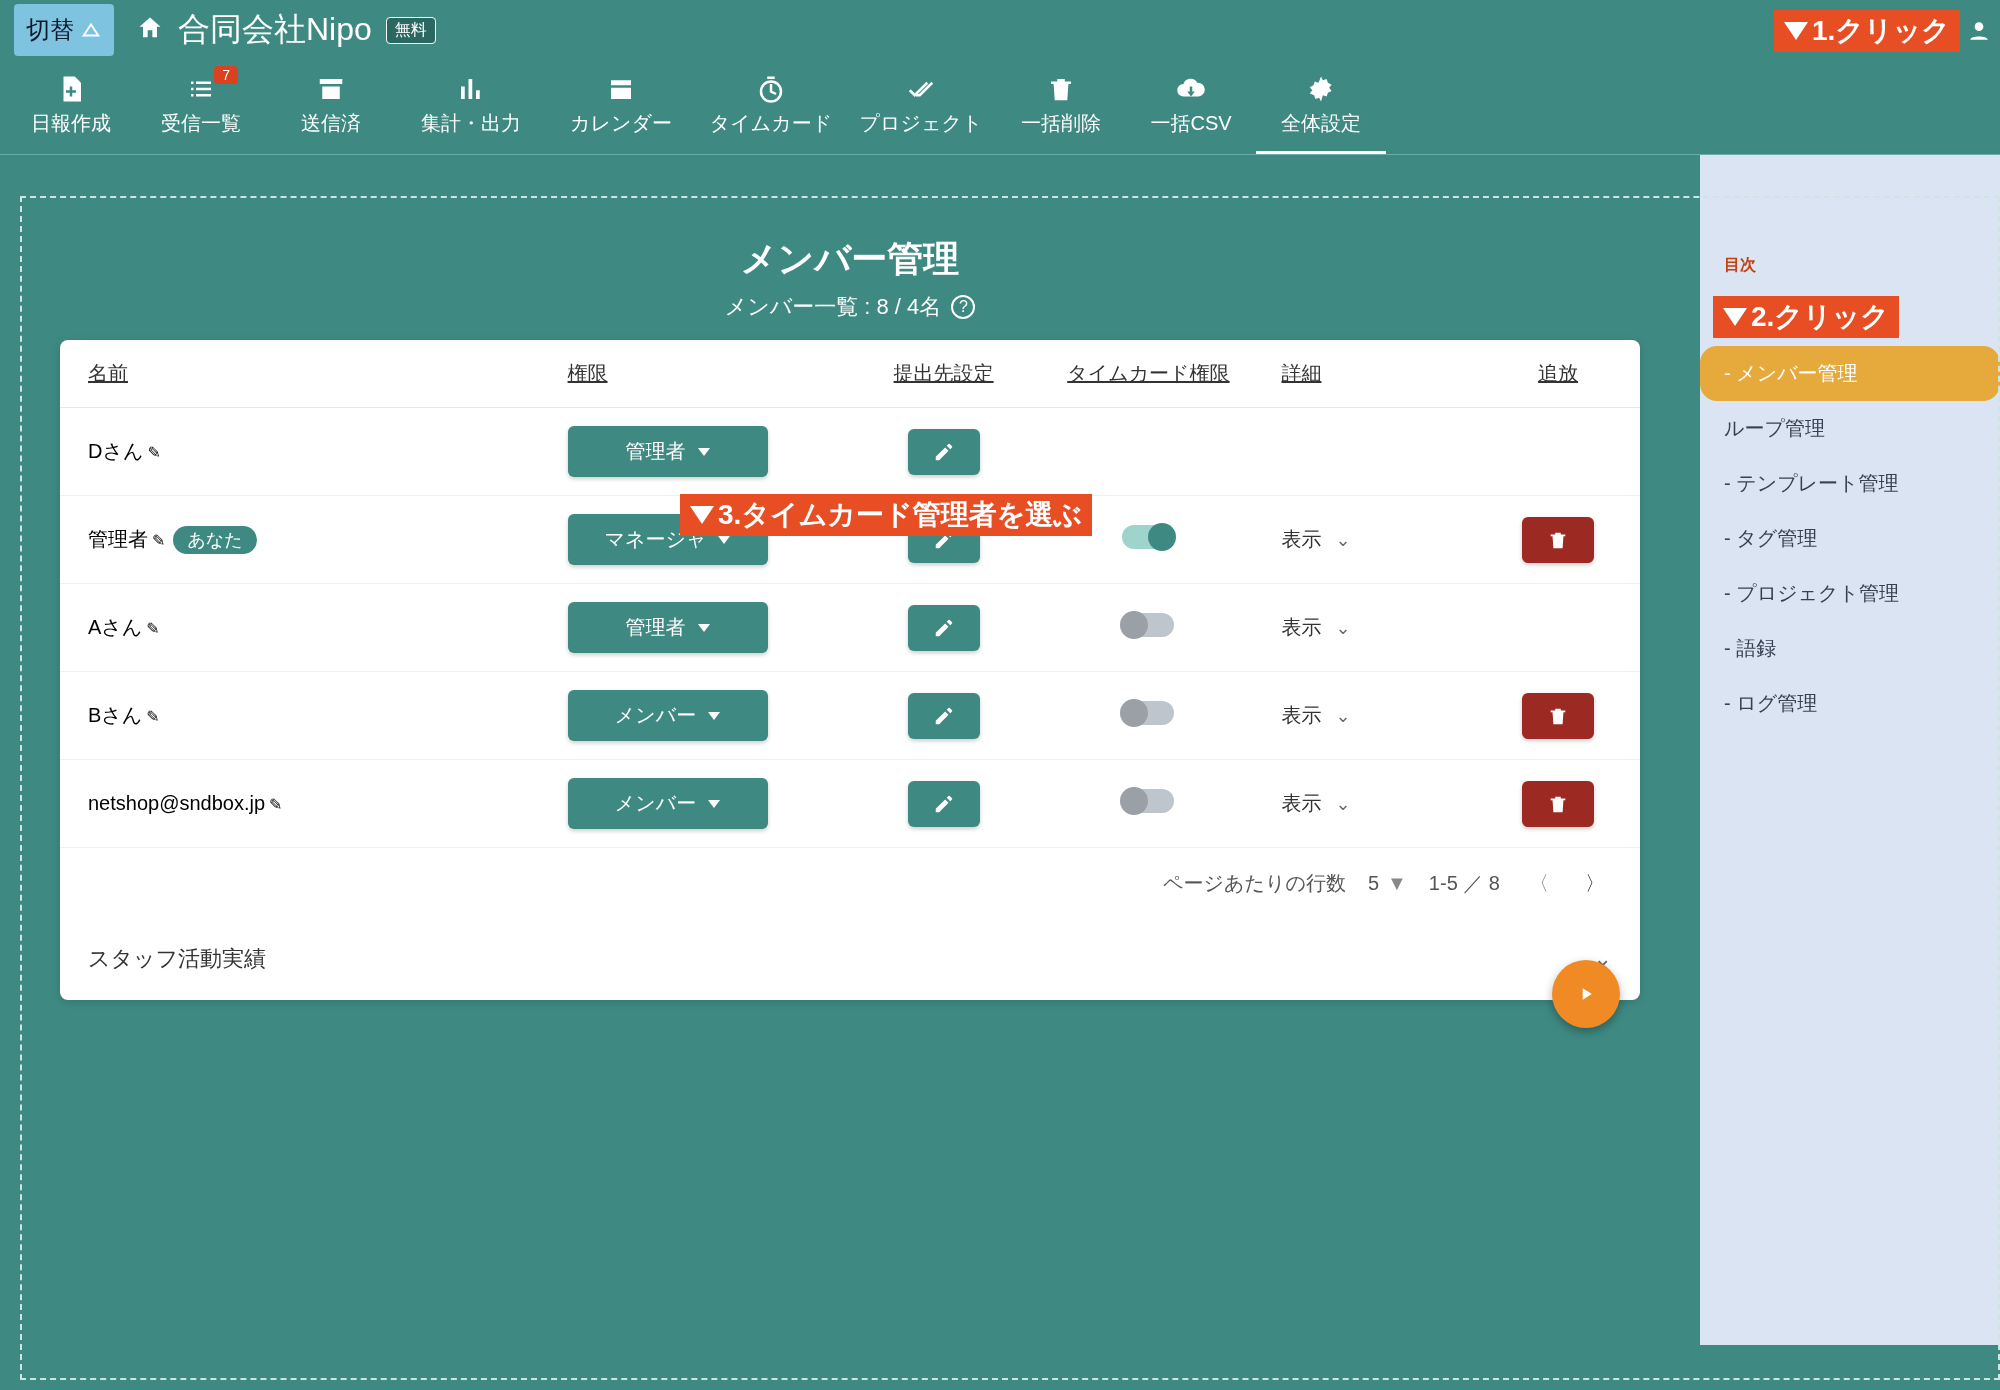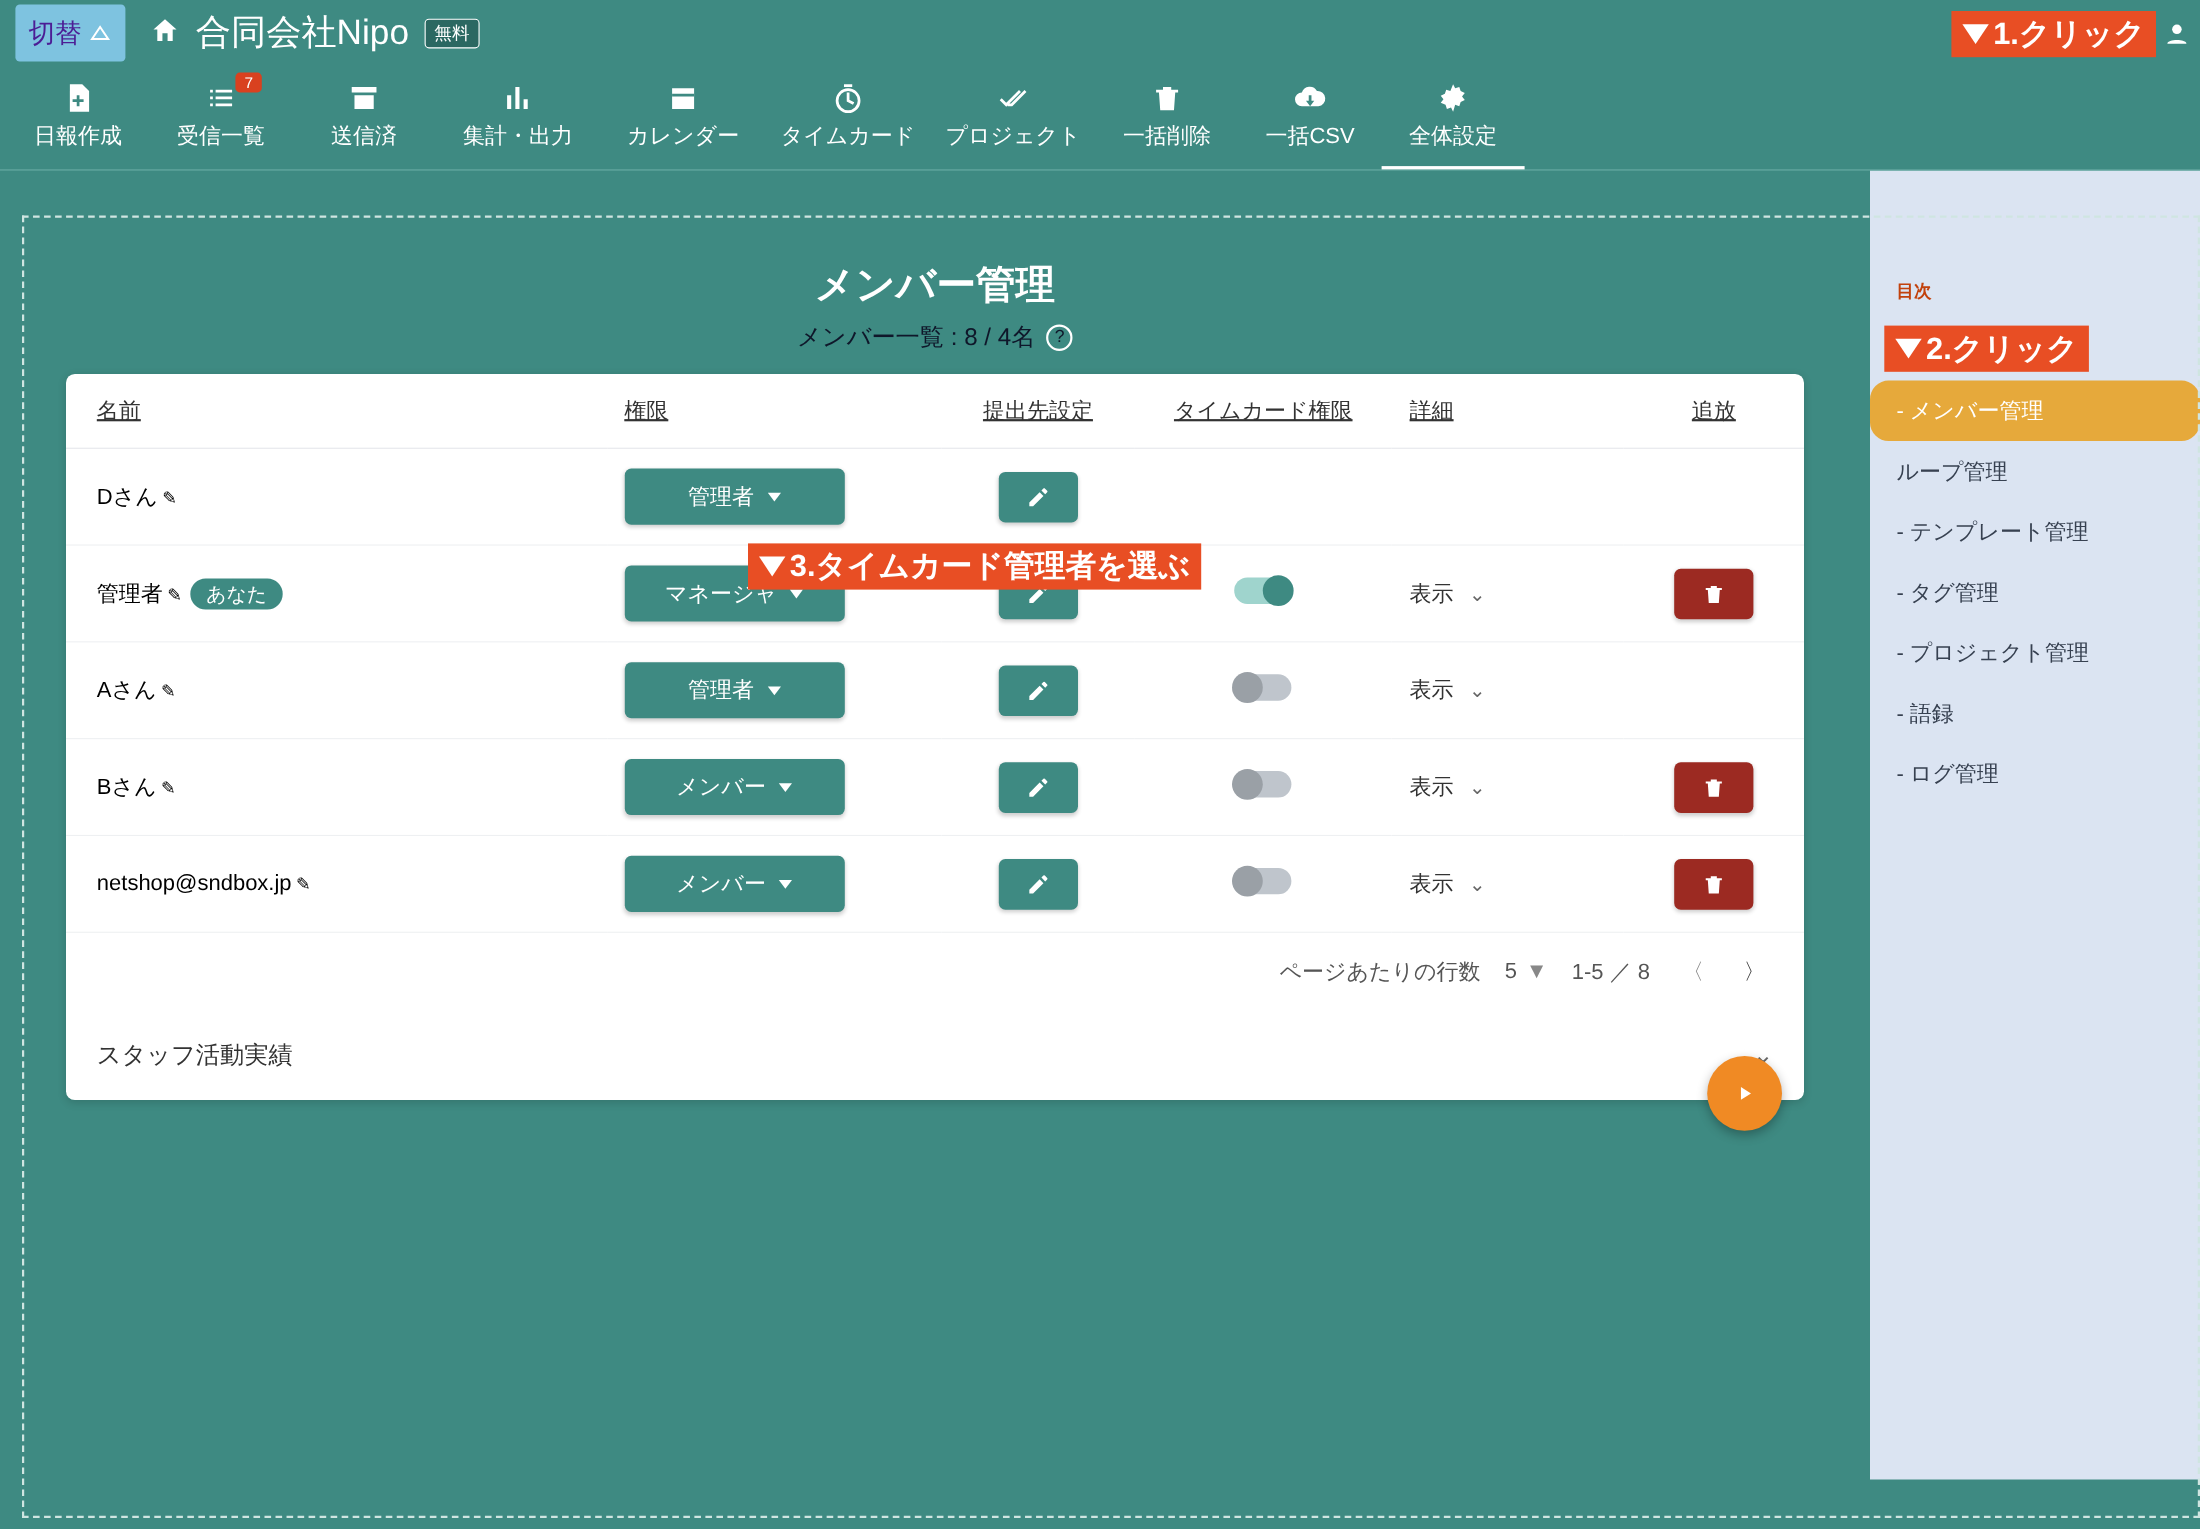--- a/index.html
+++ b/index.html
@@ -1,20 +1,20 @@
 <!DOCTYPE html>
 <html><head>
 <meta charset="utf-8">
 <style>
 * { margin:0; padding:0; box-sizing:border-box; font-family:"Hiragino Sans","Meiryo",sans-serif; }
 body { background:#3e8a82; width:2000px; height:1390px; overflow:hidden; position:relative; transform-origin:top left; }
 
 
 .topbar { height:60px; display:flex; align-items:center; padding:0 14px; color:#fff; }
-.switch-btn { background:#7ec3e0; color:#4c1d95; border-radius:4px; padding:10px 12px; font-size:24px; display:flex; align-items:center; gap:6px; cursor:pointer; }
+.switch-btn { background:#7ec3e0; color:#0f172a; border-radius:4px; padding:10px 12px; font-size:24px; display:flex; align-items:center; gap:6px; cursor:pointer; }
 .switch-btn svg { width:22px; height:22px; }
 .home-icon { margin-left:22px; }
 .org-name { font-size:32px; margin-left:14px; }
 .free-badge { background:#2b6862; border:1px solid #fff; border-radius:4px; font-size:16px; padding:2px 8px; margin-left:14px; }
 .annotation { background:#e84e24; color:#fff; font-size:28px; font-weight:bold; padding:2px 10px; display:inline-flex; align-items:center; position:absolute; z-index:50; }
 .annotation .tri { width:0; height:0; border-left:12px solid transparent; border-right:12px solid transparent; border-top:18px solid #fff; margin-right:4px; }
 .avatar-icon { position:absolute; right:8px; top:18px; color:#fff; }
 
 
 .navtabs { display:flex; padding:4px 6px 0 6px; color:#fff; border-bottom:1px solid #6aada6; position:relative; }
@@ -28,21 +28,21 @@
 
 .content-wrap { display:flex; height:calc(100% - 200px); }
 .main { flex:1; padding:60px 20px 20px 20px; position:relative; }
 .side-toc { width:300px; background:#dbe4f2; padding:100px 0 0 0; }
 .side-toc h3 { color:#c2410c; font-size:16px; padding:0 24px 20px 24px; font-weight:bold; }
 .toc-item { padding:14px 24px; color:#374151; font-size:20px; cursor:pointer; }
 .toc-item.active { background:#e6a93b; color:#fff;border-radius:17px; }
 
 
 .page-title { color:#fff; text-align:center; font-size:36px; font-weight:bold; margin-top:20px;}
-.page-sub { color:#0f172a; text-align:center; font-size:22px; margin:8px 0 18px 0; display:flex; justify-content:center; align-items:center; gap:10px;}
+.page-sub { color:#ffffff; text-align:center; font-size:22px; margin:8px 0 18px 0; display:flex; justify-content:center; align-items:center; gap:10px;}
 .help-circ { width:24px;height:24px;border:2px solid #fff;border-radius:50%;display:inline-flex;align-items:center;justify-content:center;font-size:16px;}
 .card { background:#fff; border-radius:8px; margin:0 40px; box-shadow:0 2px 8px rgba(0,0,0,.15); padding:0; overflow:hidden; }
 table { width:100%; border-collapse:collapse; }
 th { text-align:left; font-weight:normal; color:#333; font-size:20px; padding:20px 16px; border-bottom:1px solid #e5e7eb;text-decoration:underline; }
 td { padding:18px 16px; border-bottom:1px solid #eef0f2; font-size:20px; vertical-align:middle; }
 td:first-child, th:first-child { padding-left:28px; }
 .col-name{width:420px;} .col-role{width:260px;} .col-dest{width:150px;text-align:center;}
 .col-tc{width:200px;text-align:center;} .col-detail{width:180px;text-align:left;} .col-del{width:140px;text-align:center;}
 .edit-pencil { font-size:16px; margin-left:4px; }
 .you-chip { background:#3e8a82; color:#fff; border-radius:16px; padding:4px 14px; font-size:18px; margin-left:8px; }

